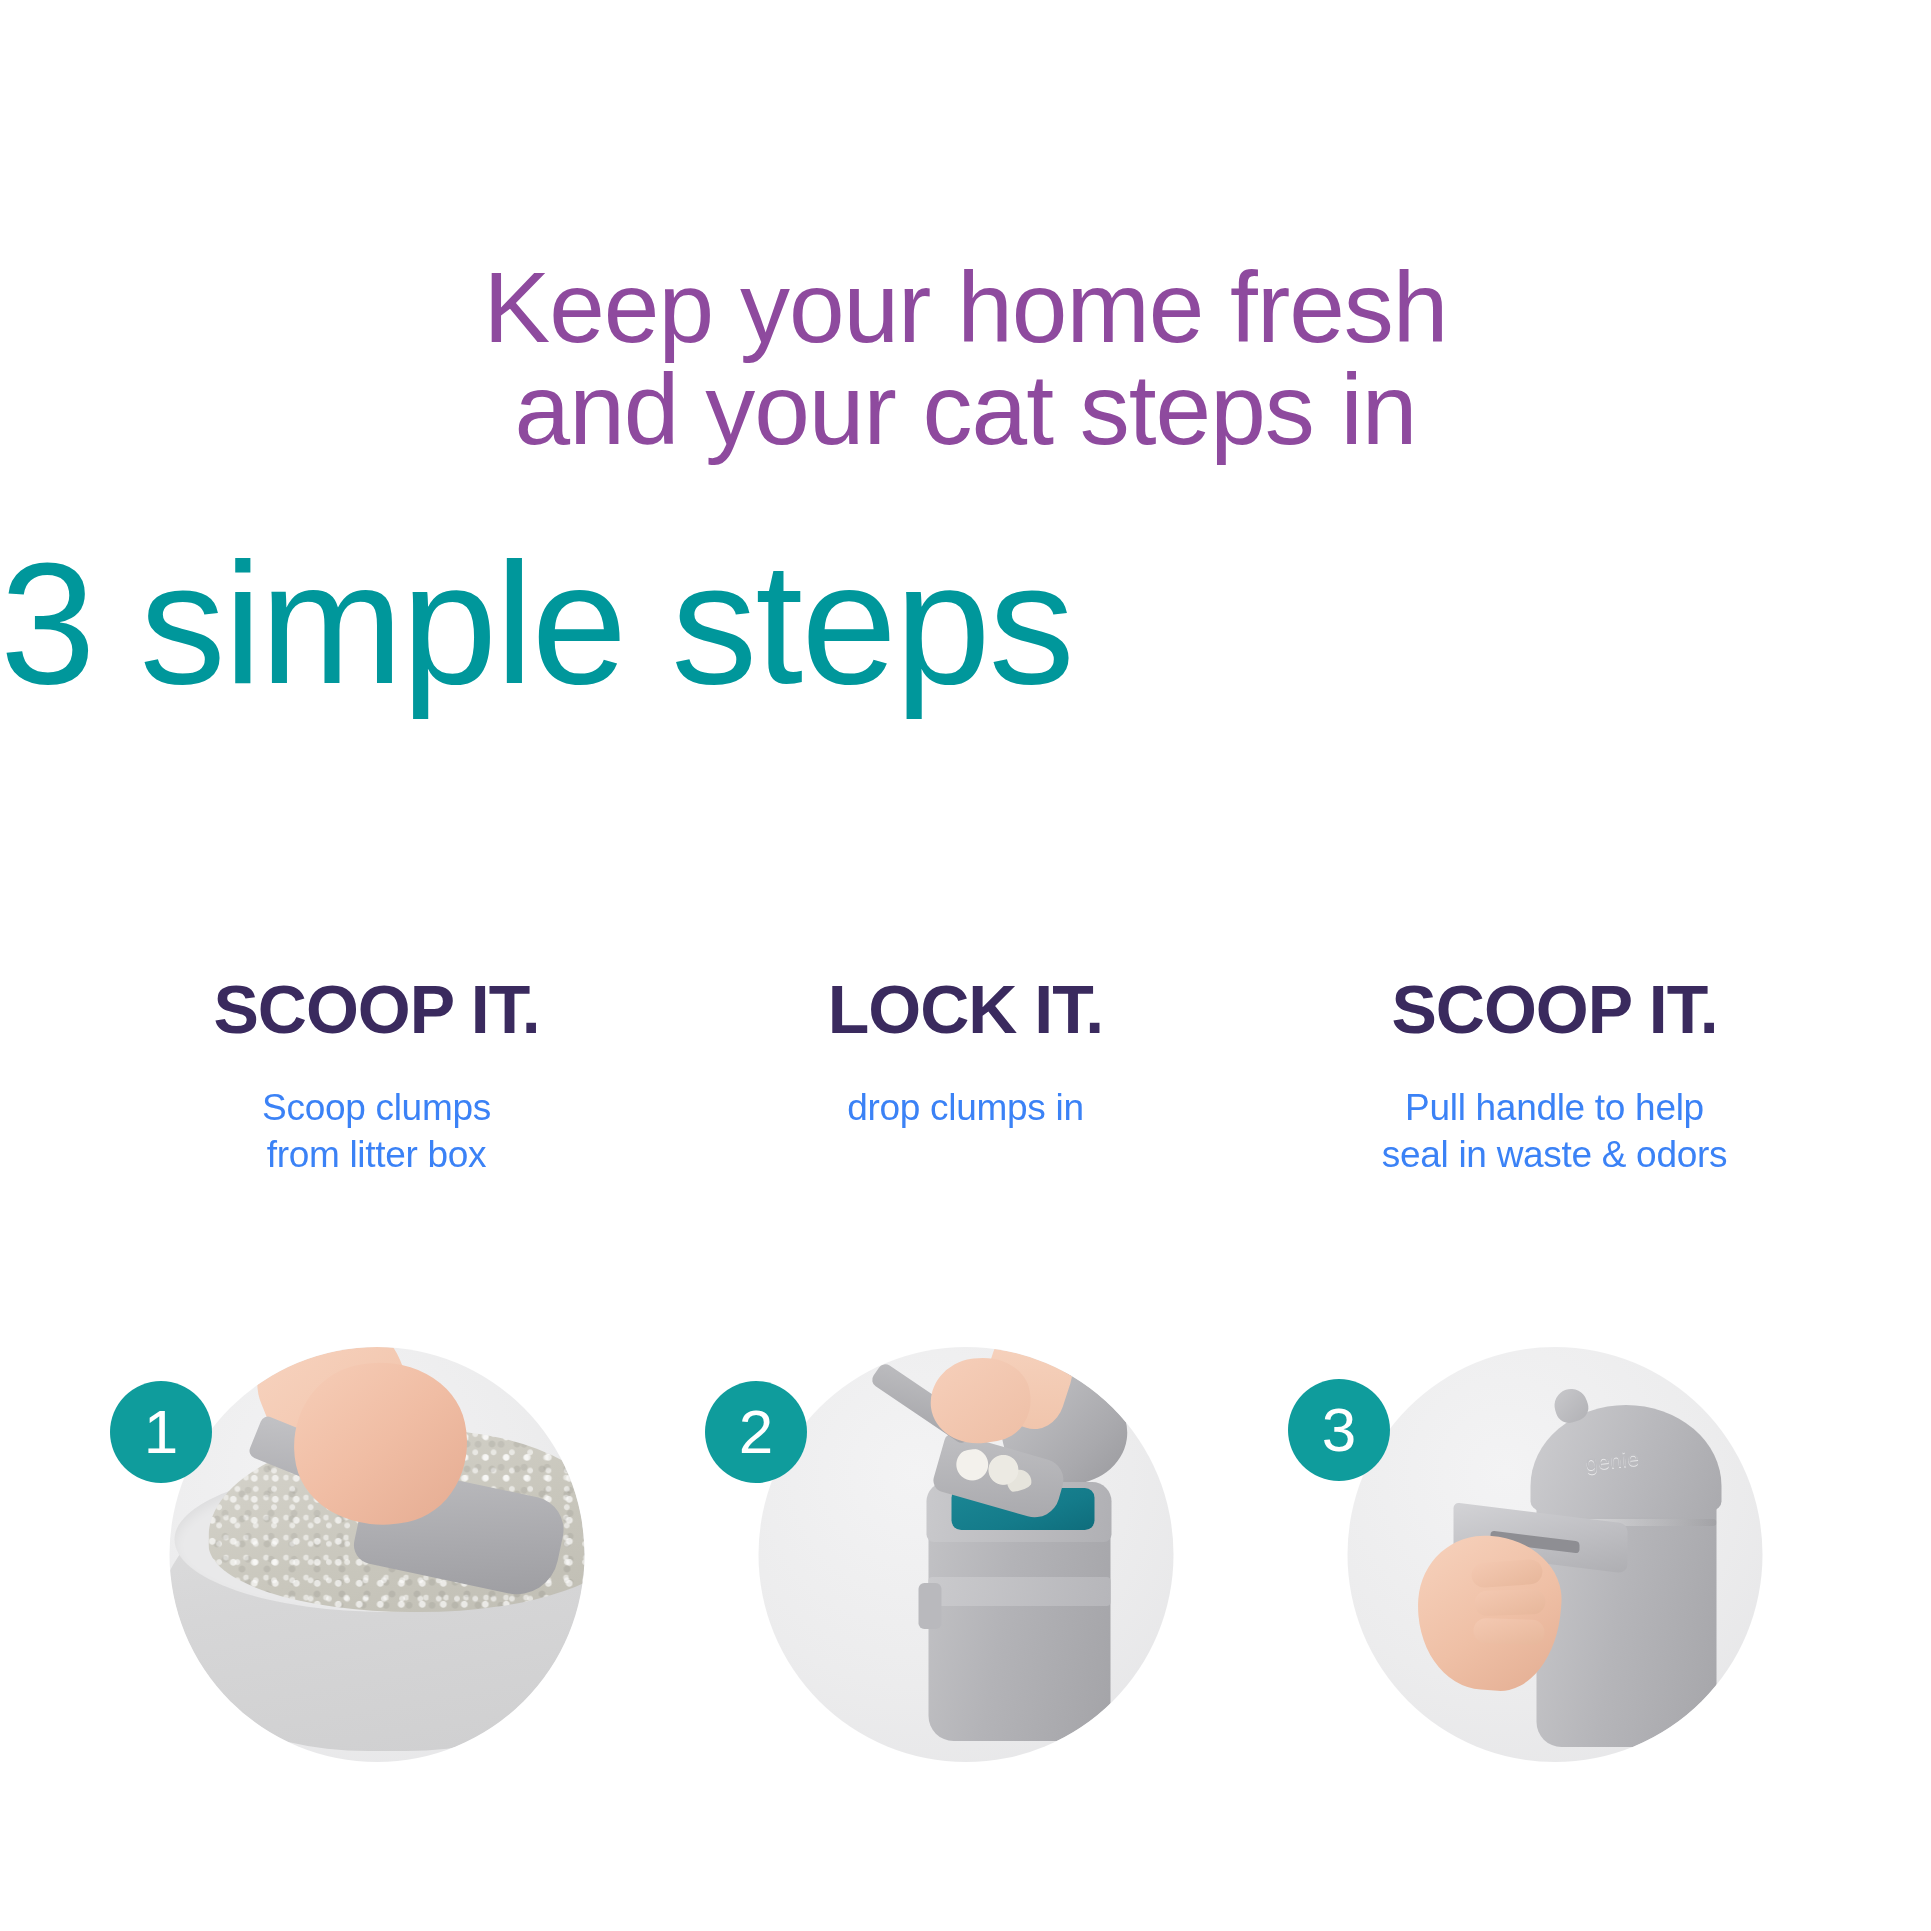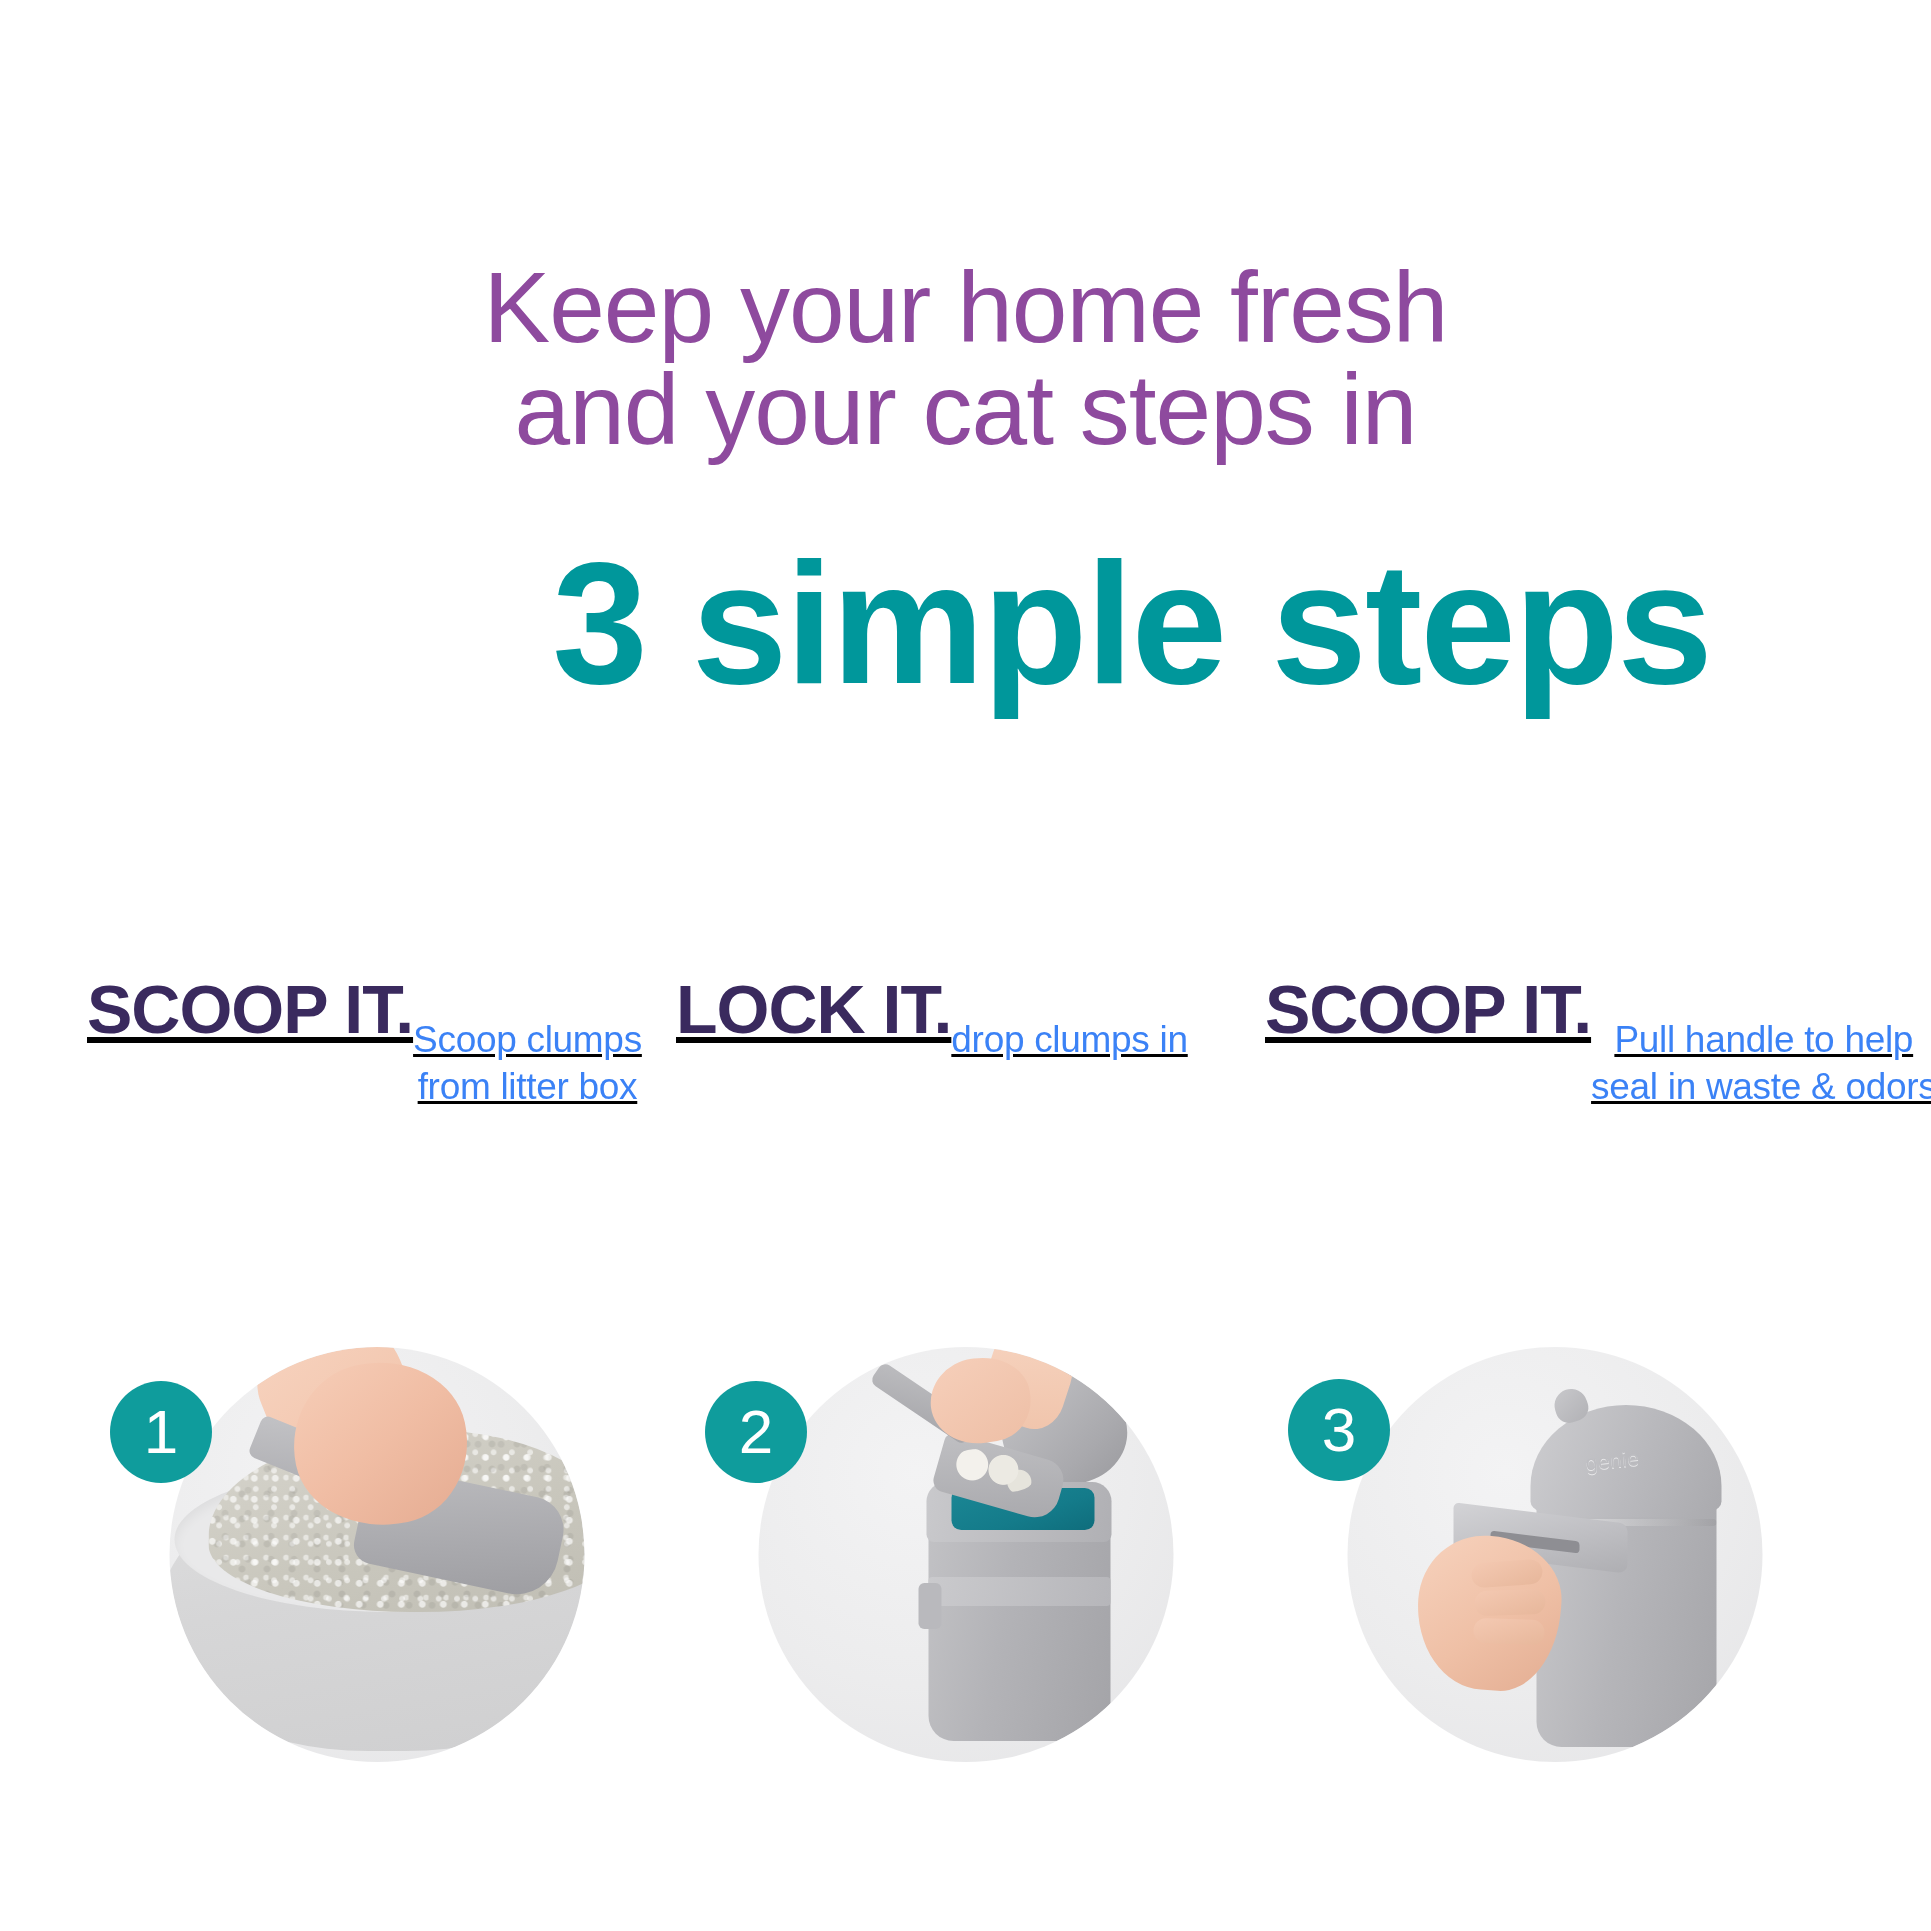--- a/index.html
+++ b/index.html
@@ -29,44 +29,44 @@
     line-height:1.02;
     letter-spacing:-1px;
   }
   .headline .hl-line { display:block; }
 
   .subhead {
     position:absolute;
     top:537px;
     left:0;
     width:1711px;
-    text-align:right;
+    text-align:left;
     color:#00979B;
-    font-weight:700;
+    font-weight:400;
     font-size:172px;
     line-height:1;
     letter-spacing:-1.9px;
     white-space:nowrap;
   }
 
   
   .steps {
     position:absolute;
     top:975px;
     left:87px;
     width:1757px;
     display:flex;
     justify-content:space-between;
     align-items:flex-start;
   }
   .step {
     width:579px;
     display:flex;
-    flex-direction:row;
-    text-decoration:underline;
+    flex-direction:column;
+    align-items:center;
   }
   .step-title {
     color:#3A2A5E;
     font-weight:bold;
     font-size:68px;
     line-height:1;
     letter-spacing:-1px;
     white-space:nowrap;
   }
   .step-desc {

